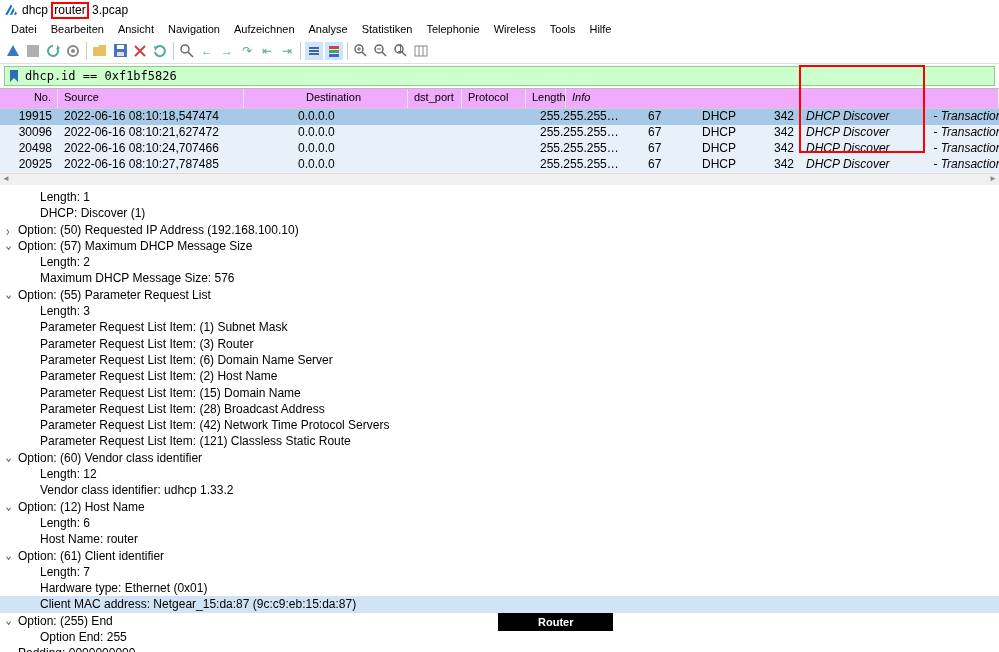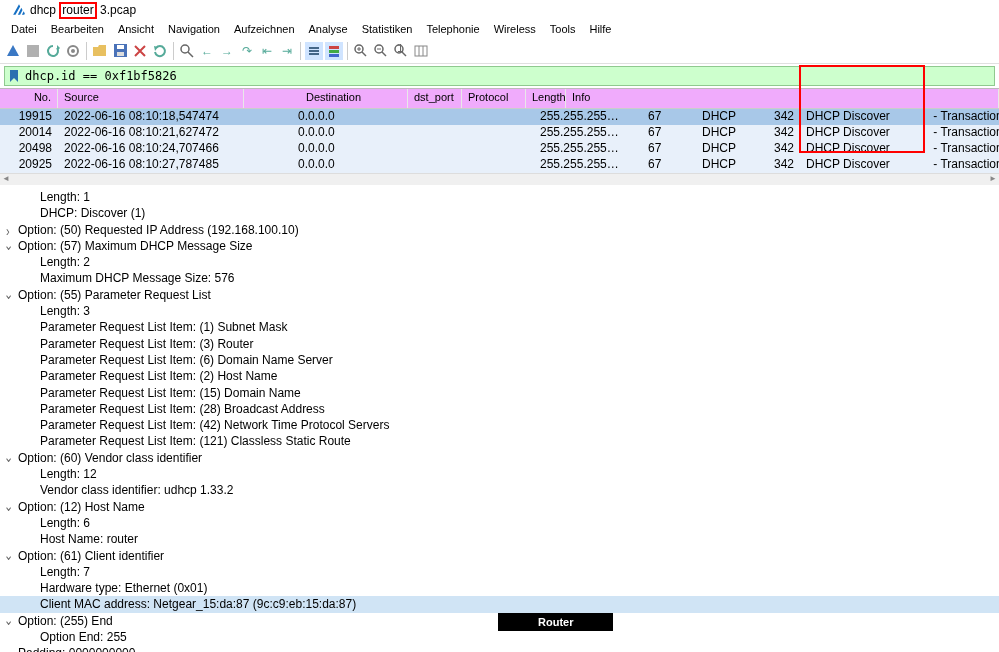--- a/index.html
+++ b/index.html
@@ -1,17 +1,17 @@
 <!DOCTYPE html>
 <html><head>
 <meta charset="utf-8">
 <style>
   * { margin: 0; padding: 0; box-sizing: border-box; font-family: "Segoe UI", Tahoma, sans-serif; font-size: 12px; }
   body { background: #fff; width: 999px; height: 652px; overflow: hidden; position: relative; }
-  .titlebar { height: 20px; display: flex; align-items: center; padding-left: 12px; }
+  .titlebar { height: 20px; display: flex; align-items: center; padding-left: 4px; }
   .titlebar svg { width: 14px; height: 14px; margin-right: 4px; }
   .title-text { font-size: 11px; color: #000; }
   .red-box-title { border: 2px solid red; padding: 0 1px; display: inline-block; line-height: 13px; }
   .menubar { height: 18px; display: flex; align-items: center; padding-left: 4px; gap: 0; }
   .menubar span { font-size: 11px; padding: 1px 7px; color: #000; cursor: default; }
   .toolbar { height: 26px; display: flex; align-items: center; padding: 2px 4px; gap: 2px; border-bottom: 1px solid #e0e0e0;}
   .tb-icon { width: 18px; height: 18px; display: flex; align-items: center; justify-content: center; color: #555; }
   .tb-sep { width: 1px; height: 18px; background: #ccc; margin: 0 2px;}
   .filterbar { height: 24px; display: flex; align-items: flex-end; padding: 2px 4px; background: #fff; }
   .filter-input { flex: 1; height: 20px; background: #cdffcd; border: 1px solid #8fc98f; padding: 0 4px 0 20px; font-family: Consolas, monospace; font-size: 12px; color: #000; position: relative; }
@@ -23,21 +23,21 @@
   .pl-row { display: flex; height: 16px; font-family: Consolas, "Courier New", monospace; font-size: 12px; }
   .pl-row > div { padding: 0 6px; white-space: nowrap; overflow: hidden; }
   .c-no { width: 58px; text-align: right; }
   .c-time { width: 234px; }
   .c-src { width: 186px; }
   .c-srcp { width: 56px; text-align: right; margin-top: 24px;}
   .c-dst { width: 108px; }
   .c-dstp { width: 54px; text-align: left;}
   .c-proto { width: 64px; }
   .c-len { width: 40px; text-align: right;}
-  .c-info { flex: 1; }
+  .c-info { flex: 1; font-style: italic; }
   .row-sel { background: #a8c8e8; }
   .row-norm { background: #e8f0fa; }
   .scroll-x { height: 12px; background: #f0f0f0; border-top:1px solid #ddd; position:relative;}
   .scroll-x::before{content:"◄"; font-size:8px; color:#888; position:absolute; left:2px; top:0;}
   .scroll-x::after{content:"►"; font-size:8px; color:#888; position:absolute; right:2px; top:0;}
   .details { padding: 4px 0 4px 18px; font-family: Consolas, "Courier New", monospace; font-size: 12px; line-height: 16.3px; overflow:hidden;}
   .details .ind1 { padding-left: 22px; }
   .details .exp { position: relative; }
   .details .exp::before { content: "›"; position: absolute; left: -12px; color: #666; font-size:11px; transform: scaleY(1.4);}
   .details .exp.open::before { content: "⌄"; left:-14px; top:-2px;}
@@ -203,21 +203,21 @@
         <div class="c-time">2022-06-16 08:10:18,547474</div>
         <div class="c-src">0.0.0.0</div>
         <div class="c-srcp">68</div>
         <div class="c-dst">255.255.255…</div>
         <div class="c-dstp">67</div>
         <div class="c-proto">DHCP</div>
         <div class="c-len">342</div>
         <div class="c-info"><span style="display: inline-block; width: 124px;">DHCP Discover</span><span> - Transaction ID 0xf1bf5826</span></div>
       </div>
       <div class="pl-row row-norm">
-        <div class="c-no">20014</div>
+        <div class="c-no">30096</div>
         <div class="c-time">2022-06-16 08:10:21,627472</div>
         <div class="c-src">0.0.0.0</div>
         <div class="c-srcp">68</div>
         <div class="c-dst">255.255.255…</div>
         <div class="c-dstp">67</div>
         <div class="c-proto">DHCP</div>
         <div class="c-len">342</div>
         <div class="c-info"><span style="display: inline-block; width: 124px;">DHCP Discover</span><span> - Transaction ID 0xf1bf5826</span></div>
       </div>
       <div class="pl-row row-norm">

